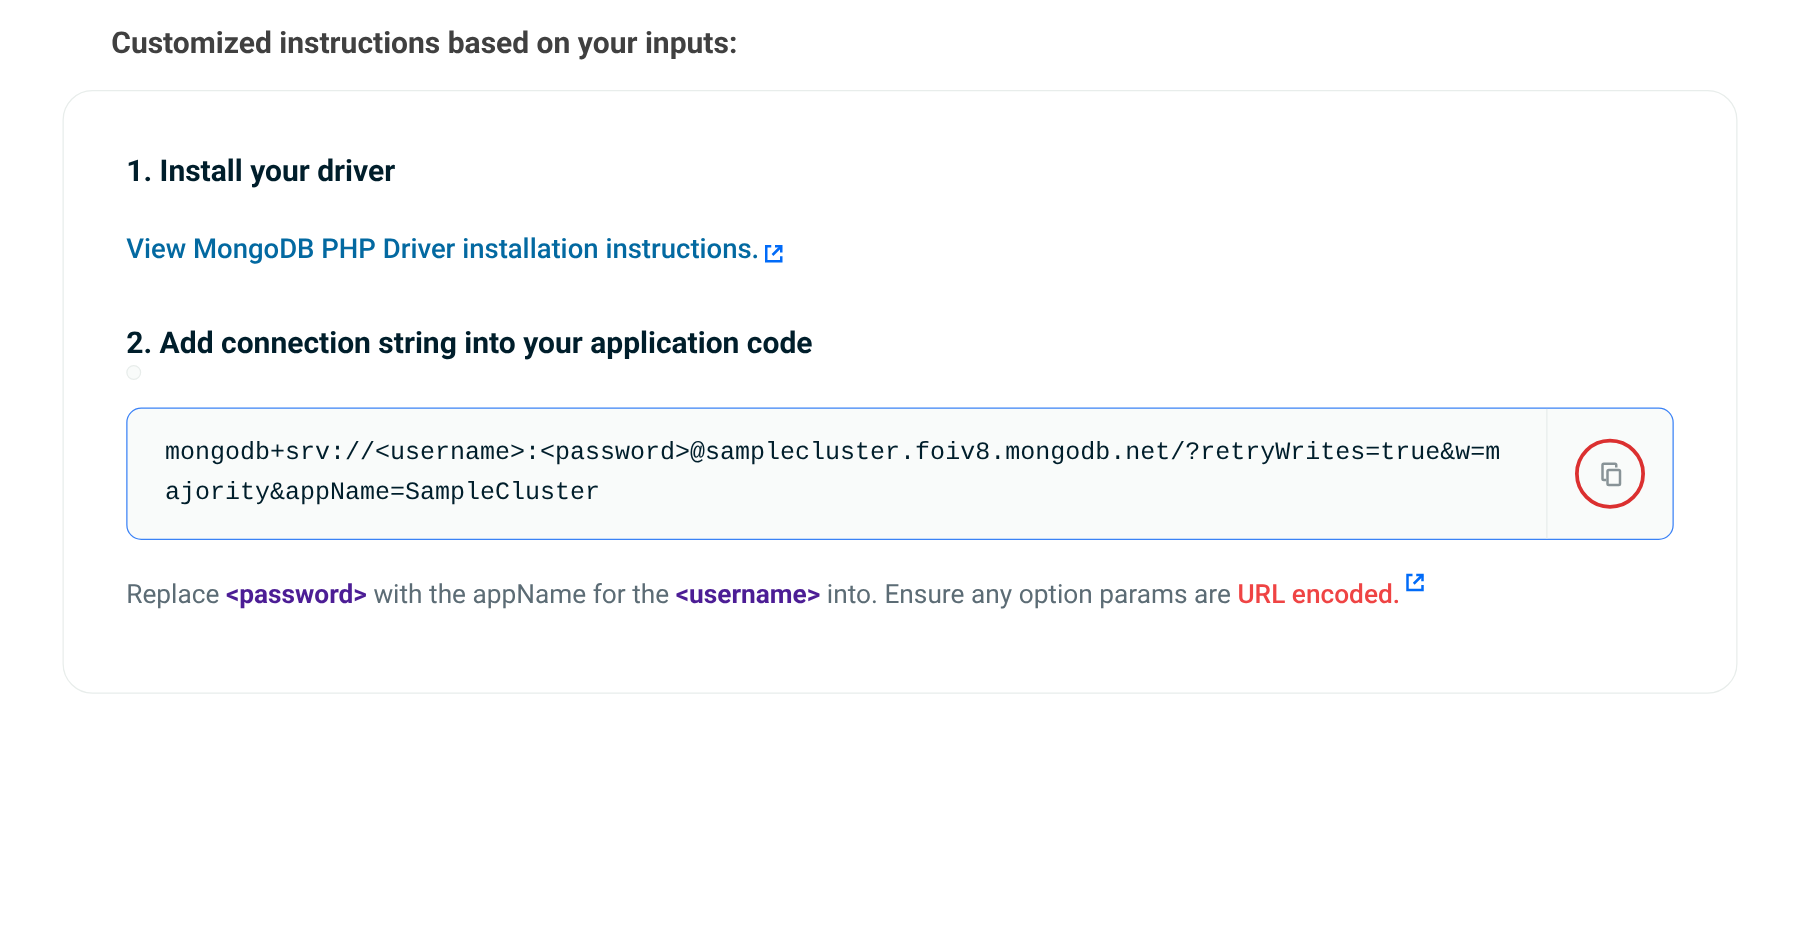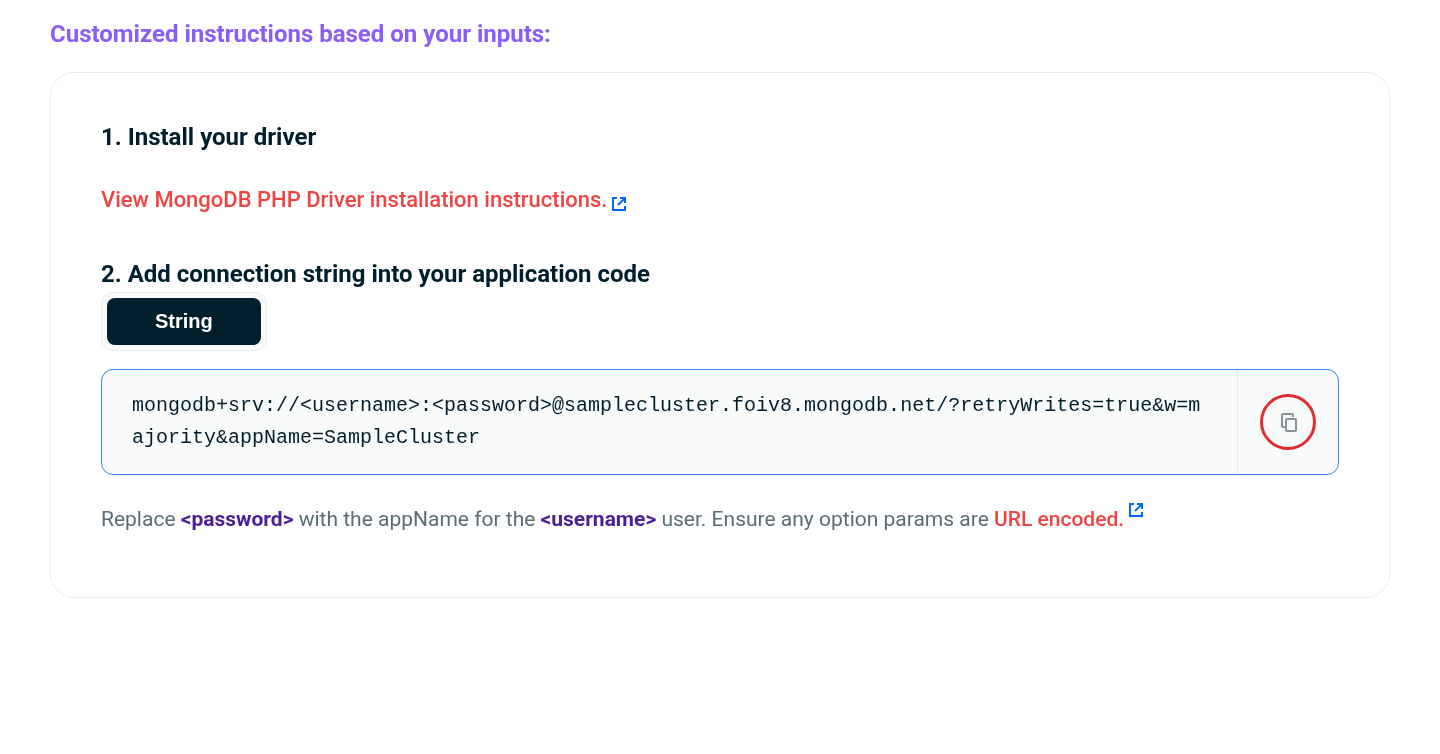--- a/index.html
+++ b/index.html
@@ -9,41 +9,42 @@
     }
     body {
       font-family: -apple-system, BlinkMacSystemFont, "Segoe UI", Roboto, "Helvetica Neue", Arial, sans-serif;
       background: #ffffff;
       padding: 20px 50px;
       color: #001e2b;
     }
     .page-title {
       font-size: 24px;
       font-weight: 700;
-      color: #8b5cf6;
+      color: #404040;
       margin-bottom: 24px;
+      margin-left: 39px;
     }
     .card {
       border: 1px solid #e8edeb;
       border-radius: 24px;
       padding: 50px 50px 60px 50px;
       background: #ffffff;
     }
     .step-heading {
       font-size: 24px;
       font-weight: 700;
       color: #001e2b;
       margin-bottom: 36px;
     }
     .step-heading.second {
       margin-top: 48px;
       margin-bottom: 4px;
     }
     .link {
-      color: #ef4444;
+      color: #0369a1;
       font-size: 22px;
       font-weight: 500;
       text-decoration: none;
       display: inline-flex;
       align-items: center;
       gap: 0;
     }
     .external-icon {
       width: 16px;
       height: 16px;
@@ -142,38 +143,37 @@
         <path d="M6 2H2v12h12v-4"></path>
         <path d="M9 2h5v5"></path>
         <path d="M14 2L7 9"></path>
       </svg>
     </span>
   </a>
 
   <div class="step-heading second">2. Add connection string into your application code</div>
 
   <div class="tabs">
-    <button class="tab active">String</button>
   </div>
 
   <div class="code-block">
     <div class="code-content">mongodb+srv://&lt;username&gt;:&lt;password&gt;@samplecluster.foiv8.mongodb.net/?retryWrites=true&amp;w=majority&amp;appName=SampleCluster</div>
     <div class="copy-button-wrap">
       <div class="copy-highlight">
         <span class="copy-icon">
           <svg viewBox="0 0 24 24" fill="#889397">
             <path d="M7 3h9a2 2 0 0 1 2 2v2h-2V5H7v11h2v2H7a2 2 0 0 1-2-2V5a2 2 0 0 1 2-2z"></path>
             <path d="M11 8h8a2 2 0 0 1 2 2v10a2 2 0 0 1-2 2h-8a2 2 0 0 1-2-2V10a2 2 0 0 1 2-2zm0 2v10h8V10h-8z"></path>
           </svg>
         </span>
       </div>
     </div>
   </div>
 
   <div class="note-text">
-    <span>Replace </span><span class="placeholder-token">&lt;password&gt;</span><span> with the appName for the </span><span class="placeholder-token">&lt;username&gt;</span><span> user. Ensure any option params are </span><a href="#" class="link-inline"><span>URL encoded.</span><span class="external-icon"><svg viewBox="0 0 16 16" fill="none" stroke="#016bf8" stroke-width="2">
+    <span>Replace </span><span class="placeholder-token">&lt;password&gt;</span><span> with the appName for the </span><span class="placeholder-token">&lt;username&gt;</span><span> into. Ensure any option params are </span><a href="#" class="link-inline"><span>URL encoded.</span><span class="external-icon"><svg viewBox="0 0 16 16" fill="none" stroke="#016bf8" stroke-width="2">
             <path d="M6 2H2v12h12v-4"></path>
             <path d="M9 2h5v5"></path>
             <path d="M14 2L7 9"></path>
           </svg></span></a>
   </div>
 
 </div>
 
 </body></html>

